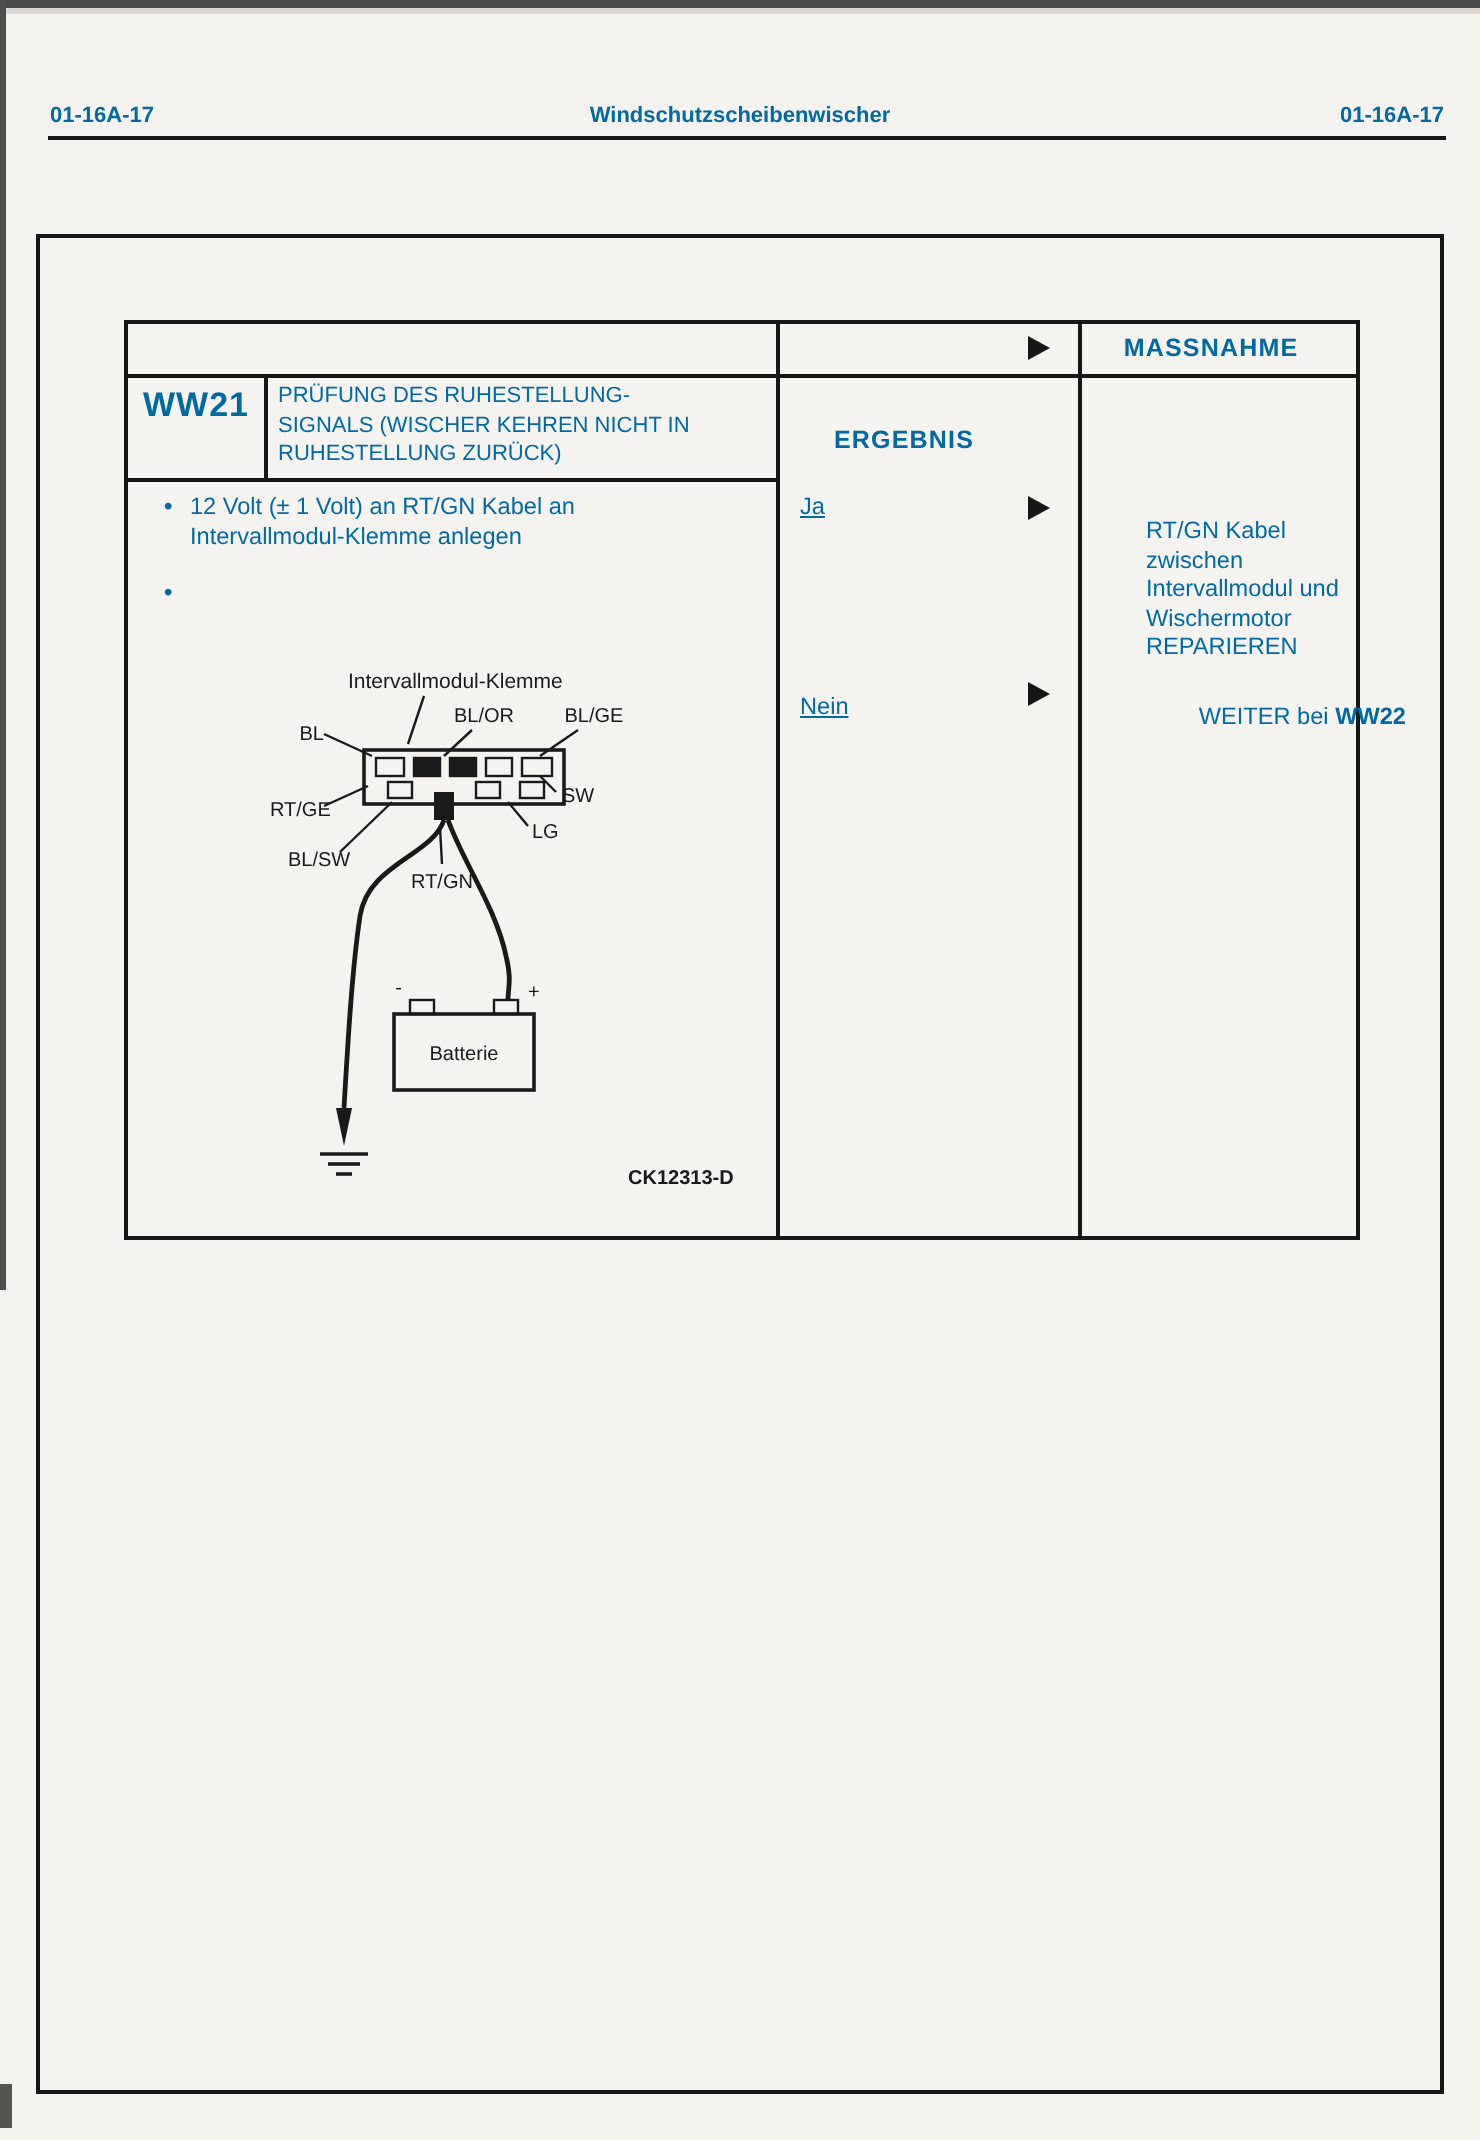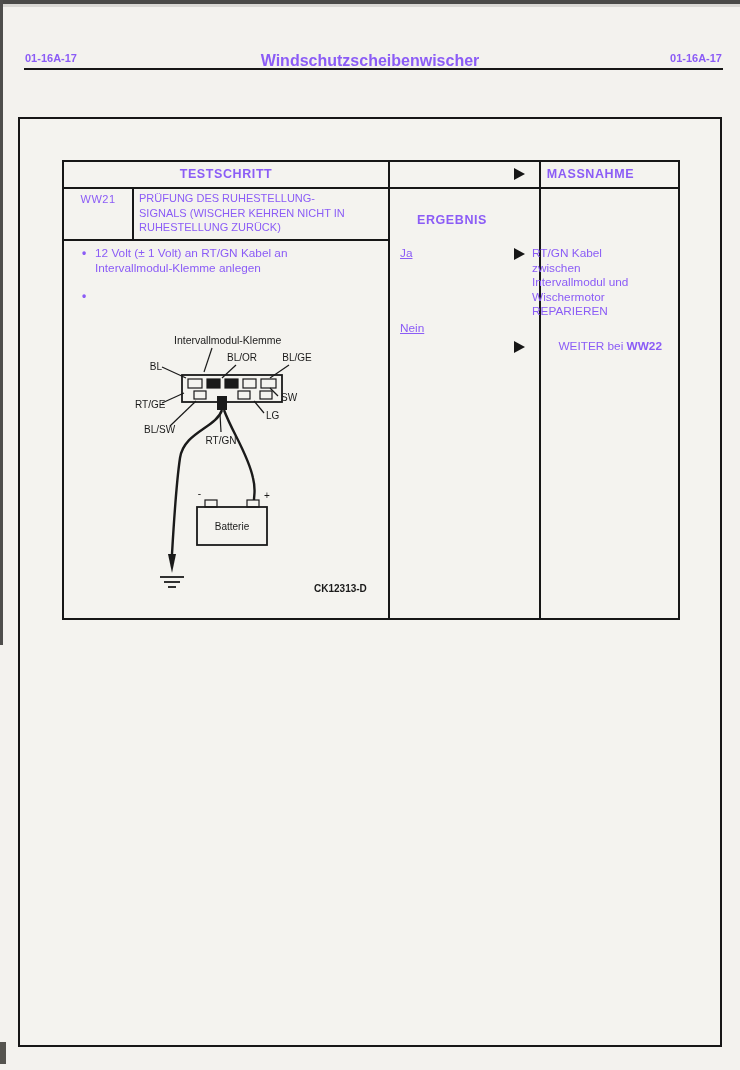--- a/index.html
+++ b/index.html
@@ -1,72 +1,72 @@
 <!DOCTYPE html>
 <html><head>
 <meta charset="utf-8">
 <style>
   * { margin:0; padding:0; box-sizing:border-box; }
   html,body { background:#b9b8b5; }
   .page {
     position:relative; width:740px; height:1070px;
     background:#f3f2ee;
     font-family:"Liberation Sans", sans-serif;
-    color:#8b5cf6;
+    color:#0369a1;
     overflow:hidden;
   }
   
   .scan-top { position:absolute; top:0; left:0; width:740px; height:4px; background:#4a4a48; }
   .scan-top2 { position:absolute; top:4px; left:0; width:740px; height:3px; background:#d9d8d4; }
   .scan-left { position:absolute; top:0; left:0; width:3px; height:645px; background:#4e4e4c; }
   .scan-bl { position:absolute; left:0; top:1042px; width:6px; height:22px; background:#55544f; }
 
   
   .hdr-left  { position:absolute; top:52px; left:25px;  font-size:11px; font-weight:bold; }
   .hdr-right { position:absolute; top:52px; right:18px; font-size:11px; font-weight:bold; }
-  .hdr-center{ position:absolute; top:52px; left:0; width:740px; text-align:center; font-size:16px; font-weight:bold; }
+  .hdr-center{ position:absolute; top:52px; left:0; width:740px; text-align:center; font-size:11px; font-weight:bold; }
   .hdr-rule  { position:absolute; top:68px; left:24px; width:699px; height:2px; background:#161616; }
 
   .section-title { position:absolute; top:85px; left:25px; font-size:13.5px; font-weight:bold; letter-spacing:0.2px; }
 
   .frame { position:absolute; top:117px; left:18px; width:704px; height:930px; border:2px solid #161616; background:#f4f3ef; }
 
   
   .table { position:absolute; left:42px; top:41px; width:618px; height:460px; border:2px solid #161616; background:#f4f3ef; }
   .vline1 { position:absolute; left:324px; top:0; bottom:0; width:2px; background:#161616; }
   .vline2 { position:absolute; left:475px; top:0; bottom:0; width:2px; background:#161616; }
   .hline-header { position:absolute; top:25px; left:0; width:100%; height:2px; background:#161616; }
   .hline-step   { position:absolute; top:77px; left:0; width:324px; height:2px; background:#161616; }
   .vline-step   { position:absolute; left:68px; top:27px; height:50px; width:2px; background:#161616; }
 
   .th { position:absolute; top:5px; font-size:12.5px; font-weight:bold; letter-spacing:0.6px; text-align:center; }
   .th-test { left:0;   width:324px; }
   .th-erg  { left:324px; width:128px;margin-top:46px; }
-  .th-mass { left:451px; width:141px;padding-left:10px; }
+  .th-mass { left:466px; width:141px;padding-left:10px; }
 
   .arrow { position:absolute; width:0; height:0; border-left:11px solid #161616; border-top:6px solid transparent; border-bottom:6px solid transparent; }
   .arrow-hdr  { left:450px; top:6px; }
   .arrow-ja   { left:450px; top:86px; }
   .arrow-nein { left:450px; top:179px; }
 
-  .step-id { position:absolute; left:0; top:31px; width:68px; text-align:center; font-size:11px; font-weight:normal; letter-spacing:0.5px; }
+  .step-id { position:absolute; left:0; top:31px; width:68px; text-align:center; font-size:17px; font-weight:bold; letter-spacing:0.5px; }
   .step-title { position:absolute; left:75px; top:29px; width:246px; font-size:11px; font-weight:normal; line-height:14.5px; white-space:pre-line; }
 
   .bullet-dot { position:absolute; font-size:12px; font-weight:bold; }
   .b1-dot { left:18px; top:84px; }
   .b2-dot { left:18px; top:127px; }
   .bullet-text { position:absolute; left:31px; font-size:11.8px; line-height:14.5px; white-space:pre-line; }
   .b1-text { top:84px; width:280px; }
   .b2-text { top:127px; width:290px; }
 
   .res-label { position:absolute; left:336px; font-size:11.8px;text-decoration:underline; }
   .res-ja   { top:84px; }
-  .res-nein { top:159px; }
+  .res-nein { top:184px; }
 
-  .act { position:absolute; left:468px; width:130px; font-size:11.8px; line-height:14.5px; white-space:pre-line; }
+  .act { position:absolute; left:509px; width:130px; font-size:11.8px; line-height:14.5px; white-space:pre-line;margin-top:12px; }
   .act-ja   { top:84px; }
   .act-nein { top:177px; white-space:normal;text-align:right; }
   .act-bold { font-weight:bold; }
 
   .diagram { position:absolute; left:40px; top:168px; width:280px; height:285px; }
   .diagram text { font-family:"Liberation Sans", sans-serif; font-size:10px; fill:#1a1a1a; }
   .diagram .dt   { font-size:10.5px; }
   .diagram .code { font-size:10px; font-weight:bold; }
   .diagram .box  { fill:none; stroke:#1a1a1a; stroke-width:1.8; }
   .diagram .pin  { fill:none; stroke:#1a1a1a; stroke-width:1.2; }
@@ -93,21 +93,20 @@
 
   <div class="frame">
     <div class="table">
 
       <div class="vline1"></div>
       <div class="vline2"></div>
       <div class="hline-header"></div>
       <div class="hline-step"></div>
       <div class="vline-step"></div>
 
-      <div class="th th-test">TESTSCHRITT</div>
       <div class="th th-erg">ERGEBNIS</div>
       <span class="arrow arrow-hdr"></span>
       <div class="th th-mass">MASSNAHME</div>
 
       <div class="step-id">WW21</div>
       <div class="step-title">PRÜFUNG DES RUHESTELLUNG-
 SIGNALS (WISCHER KEHREN NICHT IN
 RUHESTELLUNG ZURÜCK)</div>
 
       <span class="bullet-dot b1-dot">•</span>

